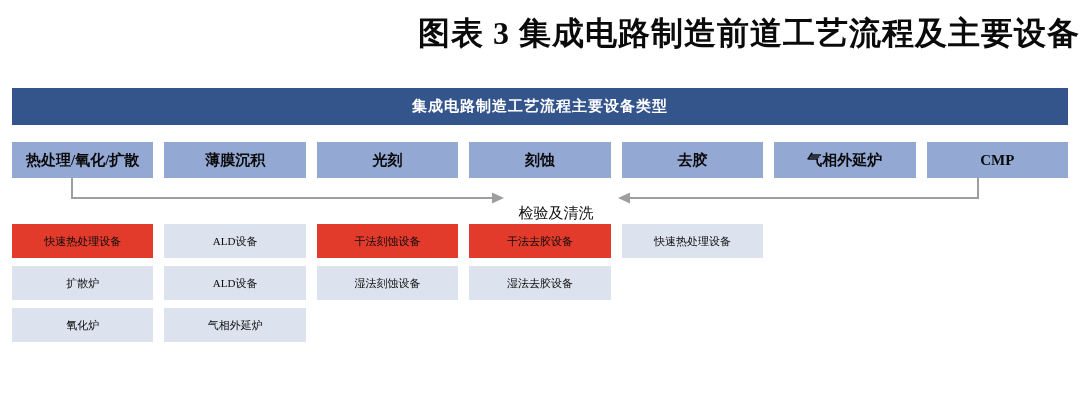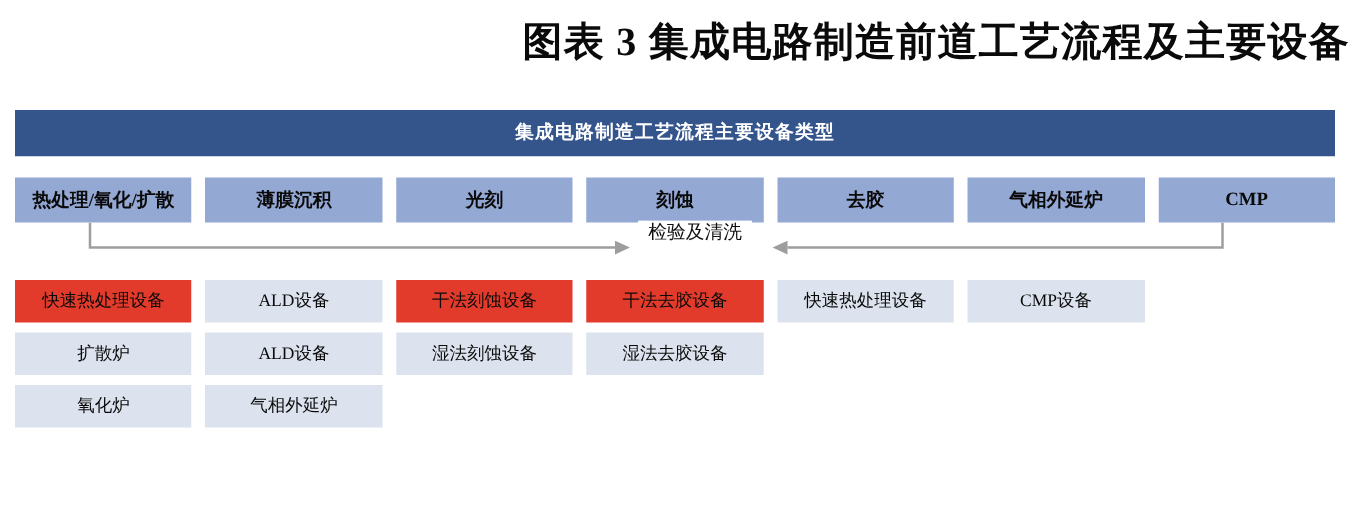--- a/index.html
+++ b/index.html
@@ -55,40 +55,40 @@
     height:46px;
   }
   .arrow-zone svg{
     position:absolute;
     left:0;top:0;width:100%;height:100%;
     display:block;
   }
   .inspection-label{
     position:absolute;
     left:544px;
-    top:8px;
+    top:35px;
     transform:translate(-50%,-50%);
     background:#ffffff;
     padding:0 8px;
     font-size:15px;
     color:#111111;
     white-space:nowrap;
   }
   .equip-col{
     display:flex;
     flex-direction:column;
     row-gap:8px;
   }
   .equip-box{
     height:34px;
     background:var(--box-bg,#DCE3EE);
     display:flex;
     align-items:center;
     justify-content:center;
-    font-size:14px;
+    font-size:11px;
     color:#0a0a0a;
     white-space:nowrap;
   }
   .equip-box.highlight{
     background:var(--highlight-bg,#E23B2C);
   }
 </style>
 </head>
 <body>
 
@@ -133,18 +133,15 @@
           <div class="equip-box highlight">干法刻蚀设备</div>
           <div class="equip-box">湿法刻蚀设备</div>
         </div>
         <div class="equip-col">
           <div class="equip-box highlight">干法去胶设备</div>
           <div class="equip-box">湿法去胶设备</div>
         </div>
         <div class="equip-col">
           <div class="equip-box">快速热处理设备</div>
         </div>
-        <div class="equip-col">
-          <div class="equip-box">CMP设备</div>
-        </div>
       </div>
   </div>
 </div>
 
 </body></html>

